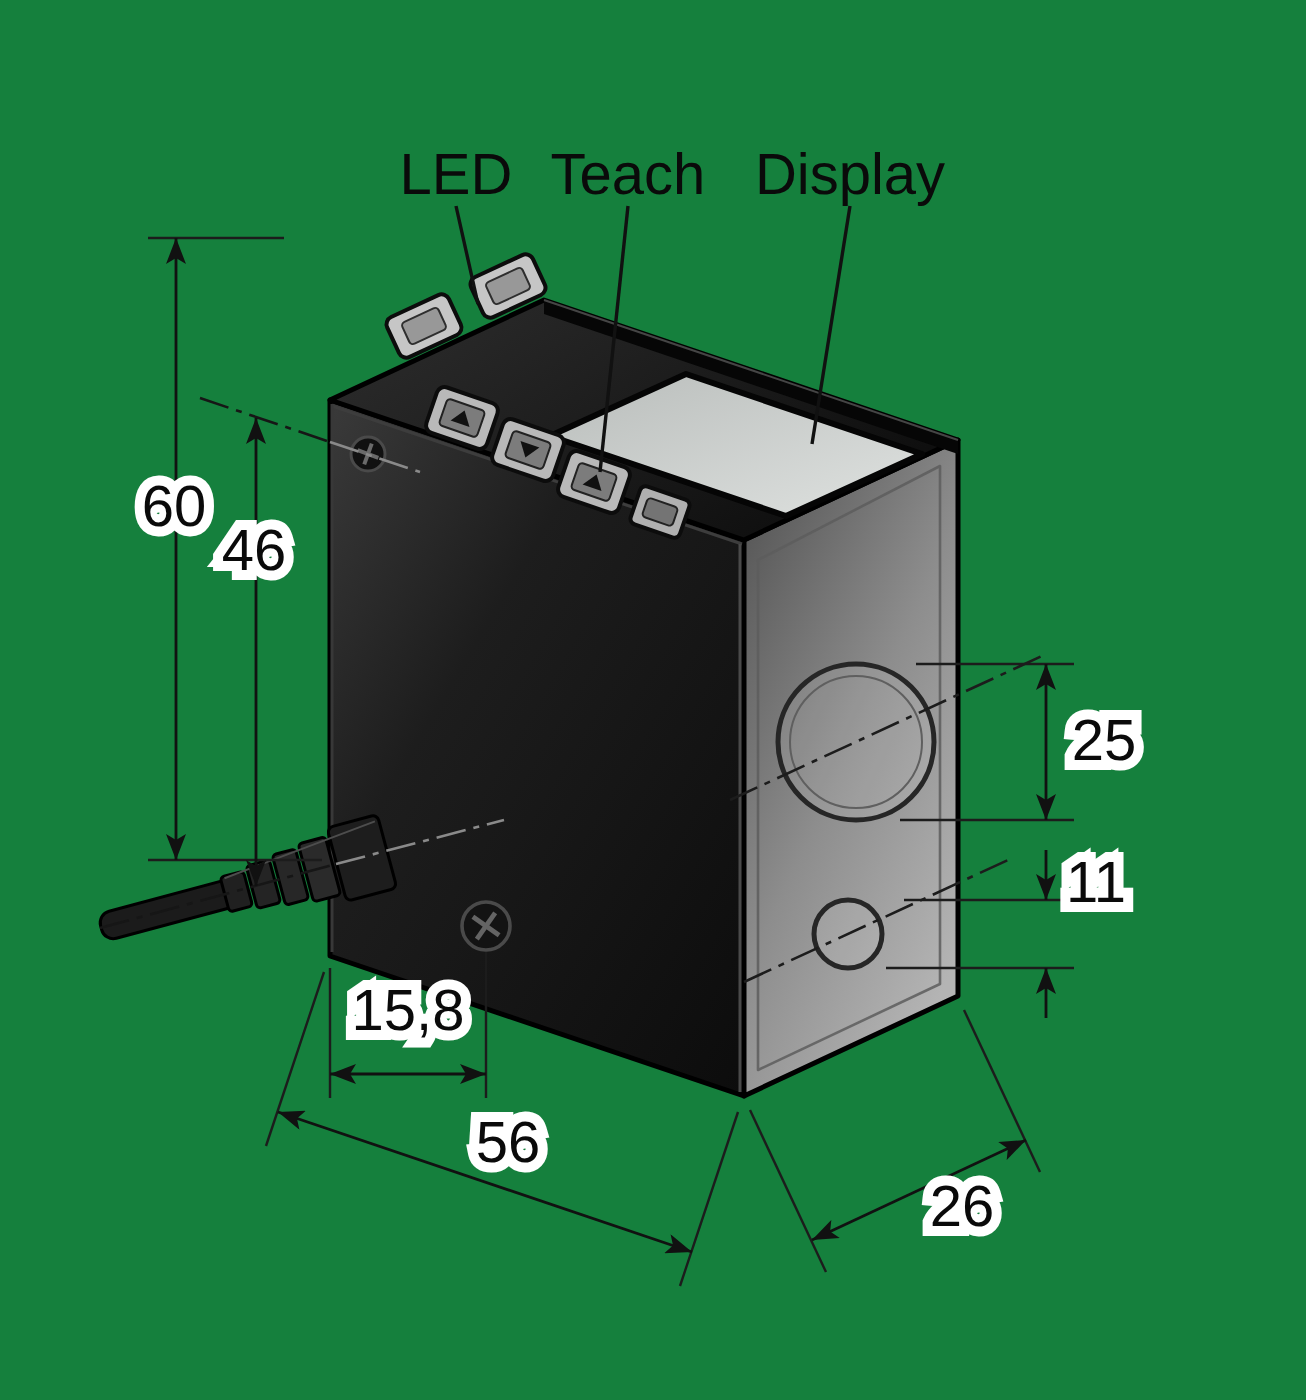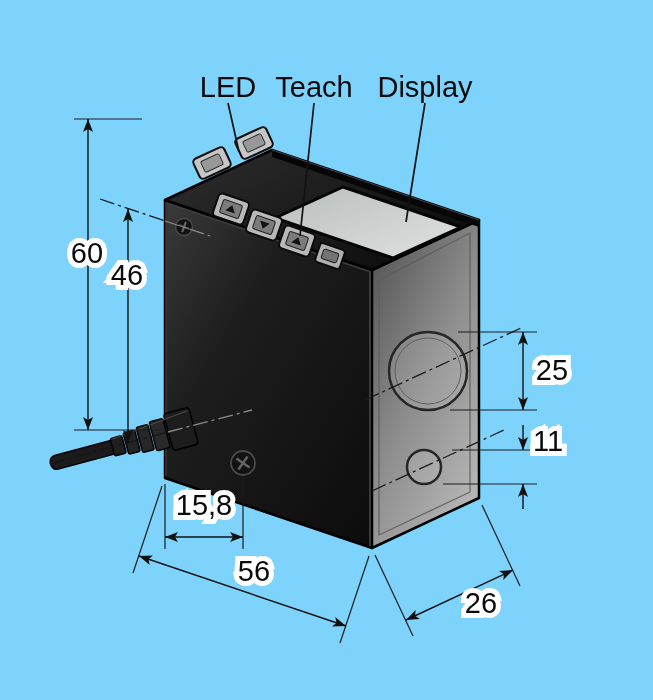--- a/index.html
+++ b/index.html
@@ -1,16 +1,16 @@
 <!DOCTYPE html>
 <html><head>
 <meta charset="utf-8">
 <style>
   html,body{margin:0;padding:0;background:#ffffff;}
-  .stage{position:relative;width:653px;height:700px;background:#7dd3fc;overflow:hidden;}
+  .stage{position:relative;width:653px;height:700px;background:#15803d;overflow:hidden;}
   svg{display:block;}
   text{font-family:"Liberation Sans","DejaVu Sans",sans-serif;font-size:29px;fill:#0a0a0a;}
   .halo{stroke:#ffffff;stroke-width:10px;paint-order:stroke;}
   .dim{stroke:#111111;stroke-width:1.4;}
   .ext{stroke:#1c1c1c;stroke-width:1.2;}
   .leader{stroke:#111111;stroke-width:1.7;}
   .cl{stroke-dasharray:15 4 3 4;stroke-width:1.3;fill:none;}
 </style>
 </head>
 <body>

